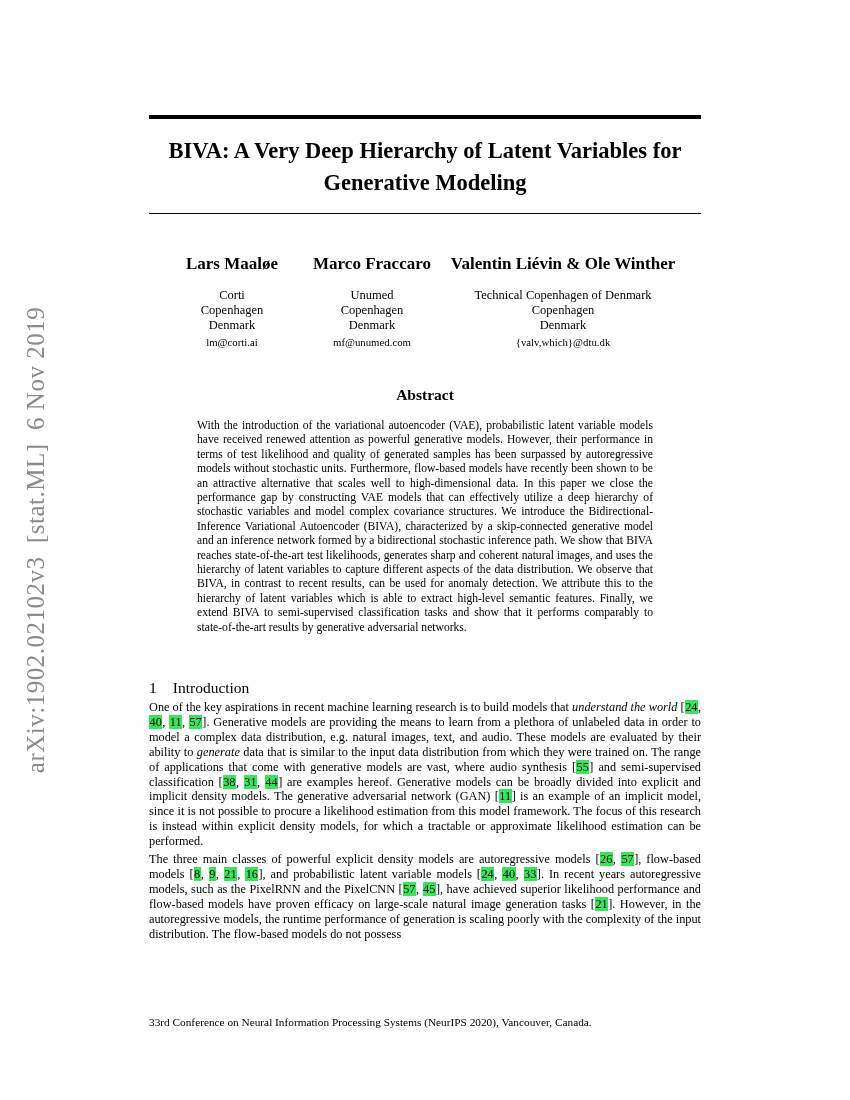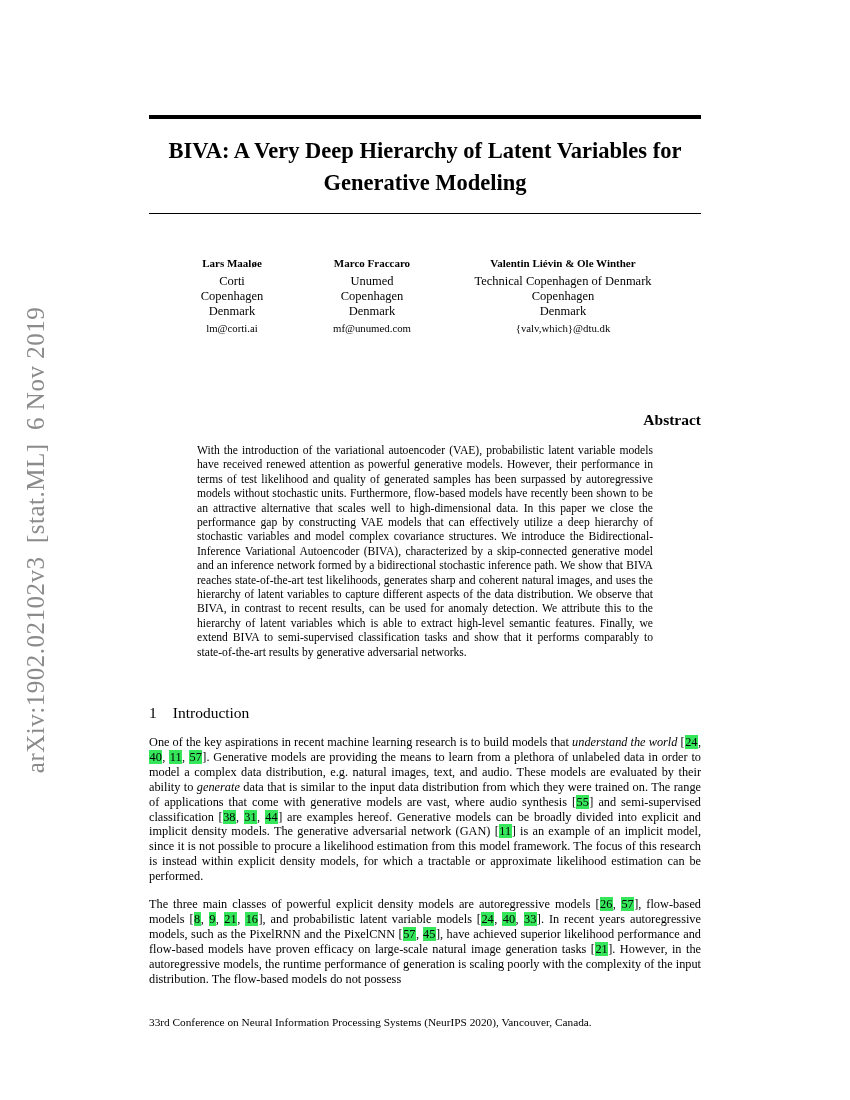--- a/index.html
+++ b/index.html
@@ -41,38 +41,38 @@
   .authors { position: relative; height: 104px; margin-top: 42px; }
   .author-col {
     position: absolute;
     top: 0;
     transform: translateX(-50%);
     text-align: center;
     font-size: 12.5px;
     line-height: 15px;
     white-space: nowrap;
   }
-  .author-name { font-weight: bold; font-size: 11px; margin-bottom: 3px; }
+  .author-name { font-weight: bold; font-size: 17px; margin-bottom: 17px; }
   .author-email {
     font-family: Liberation Serif, serif;
     font-size: 10.8px;
     margin-top: 2px;
   }
-  .abstract-heading { text-align: right; font-size: 15.5px; font-weight: bold; margin-top: 51px; }
+  .abstract-heading { text-align: center; font-size: 15.5px; font-weight: bold; margin-top: 26px; }
   .abstract-text {
     width: 456px;
     margin: 15px auto 0 auto;
     text-align: justify;
     font-size: 11.6px;
     line-height: 14.4px;
   }
   .section-heading { margin-top: 44px; font-size: 15.5px; font-weight: normal; }
   .section-number { margin-right: 16px; }
   .body-par {
-    margin-top: 13px;
+    margin-top: 3px;
     text-align: justify;
     font-size: 12.3px;
     line-height: 14.9px;
   }
   .seg-em { font-style: italic; }
   .seg-cite { background: var(--citation_bg, #35e65a); padding: 0 0.5px; }
   .footer {
     position: absolute;
     left: 149px;
     top: 1016px;

